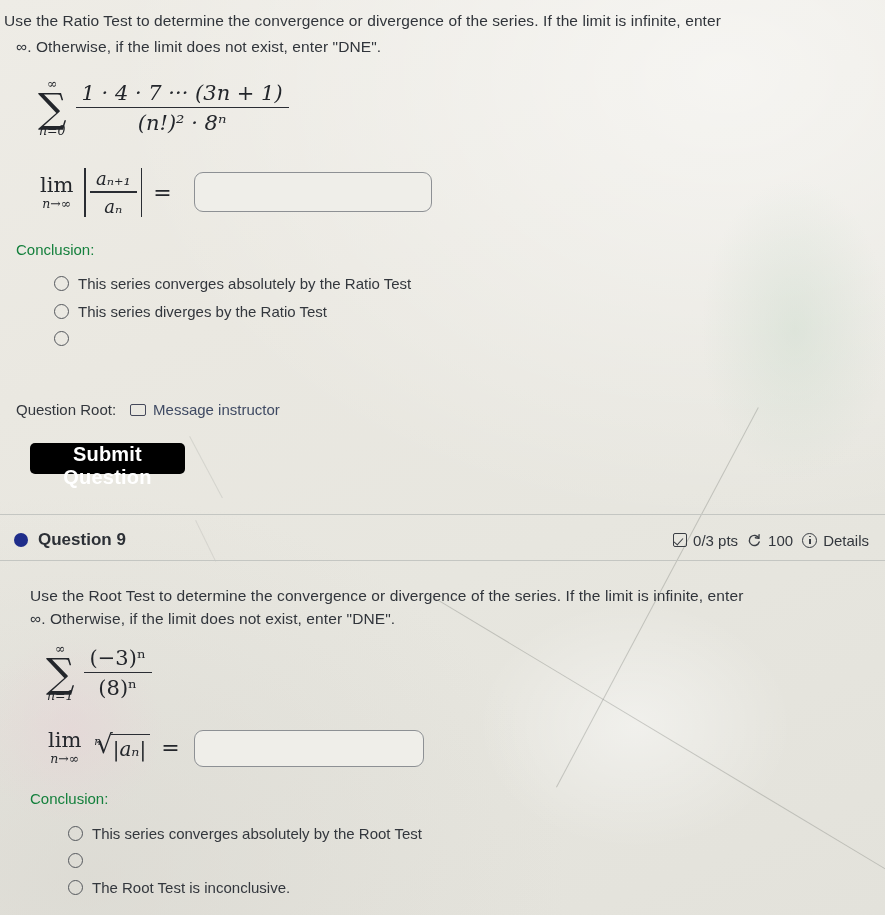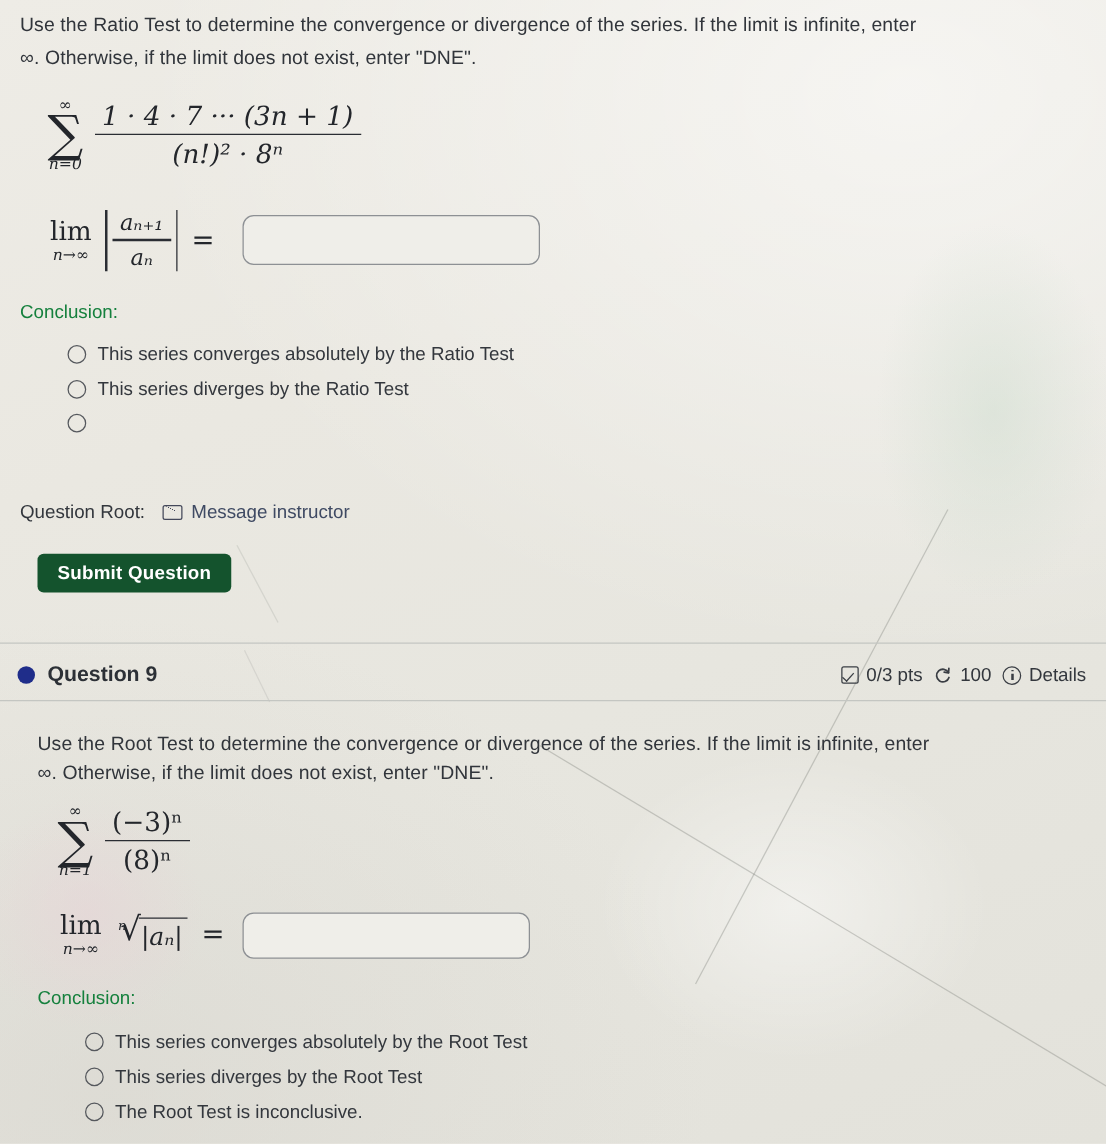--- a/index.html
+++ b/index.html
@@ -237,26 +237,26 @@
     transform: skewX(0deg) rotate(0deg);
     clip-path: polygon(0 0, 100% 0, 50% 100%);
     border-top: none;
     background: linear-gradient(to bottom right, transparent 49.4%, #44485a 49.4%, #44485a 51%, transparent 51%),
                 linear-gradient(to bottom left, transparent 49.4%, #44485a 49.4%, #44485a 51%, transparent 51%);
   }
 
   
   .submit-btn {
     position: absolute;
-    background: #14532d;
+    background: #000000;
     color: #ffffff;
     border: none;
     border-radius: 5px;
     font-family: "Liberation Sans", sans-serif;
-    font-size: 15px;
+    font-size: 20px;
     font-weight: bold;
     letter-spacing: 0.2px;
     cursor: pointer;
     padding: 0;
   }
 
   
   .rule {
     position: absolute;
     left: 0;
@@ -350,21 +350,21 @@
   <div class="tint pinkish"></div>
   <div class="tint bright"></div>
   <div class="crease" style="left:432px; top:596px; width:560px; height:1px; transform: rotate(31deg);"></div>
   <div class="crease" style="left:556px; top:787px; width:430px; height:1px; transform: rotate(-62deg);"></div>
   <div class="crease" style="left:190px; top:436px; width:70px; height:1px; transform: rotate(62deg); opacity:0.5;"></div>
   <div class="crease" style="left:196px; top:520px; width:46px; height:1px; transform: rotate(64deg); opacity:0.45;"></div>
 </div>
 
 <div class="content">
 
-  <div class="prompt" style="left:16px; top:8px; width:860px;">Use the Ratio Test to determine the convergence or divergence of the series. If the limit is infinite, enter</div>
+  <div class="prompt" style="left:4px; top:8px; width:860px;">Use the Ratio Test to determine the convergence or divergence of the series. If the limit is infinite, enter</div>
   <div class="prompt" style="left:16px; top:34px; width:860px;">∞. Otherwise, if the limit does not exist, enter "DNE".</div>
 
   <div class="sum-expr math" style="left:38px; top:78px;">
     <div class="sigma-block">
       <div class="sigma-lim mi">∞</div>
       <div class="sigma-glyph">∑</div>
       <div class="sigma-lim mi">n=0</div>
     </div>
     <div class="frac">
       <div class="num mi">1 · 4 · 7 ··· (3n + 1)</div>
@@ -481,21 +481,20 @@
 
   <div class="conclusion-label" style="left:30px; top:790px;">Conclusion:</div>
 
   <div class="options" style="left:68px; top:825px;">
     <label class="option">
       <span class="radio"></span>
       <span>This series converges absolutely by the Root Test</span>
     </label>
     <label class="option">
       <span class="radio"></span>
-      <span>This series diverges by the Root Test</span>
     </label>
     <label class="option">
       <span class="radio"></span>
       <span>The Root Test is inconclusive.</span>
     </label>
   </div>
 
 </div>
 
 </body></html>

